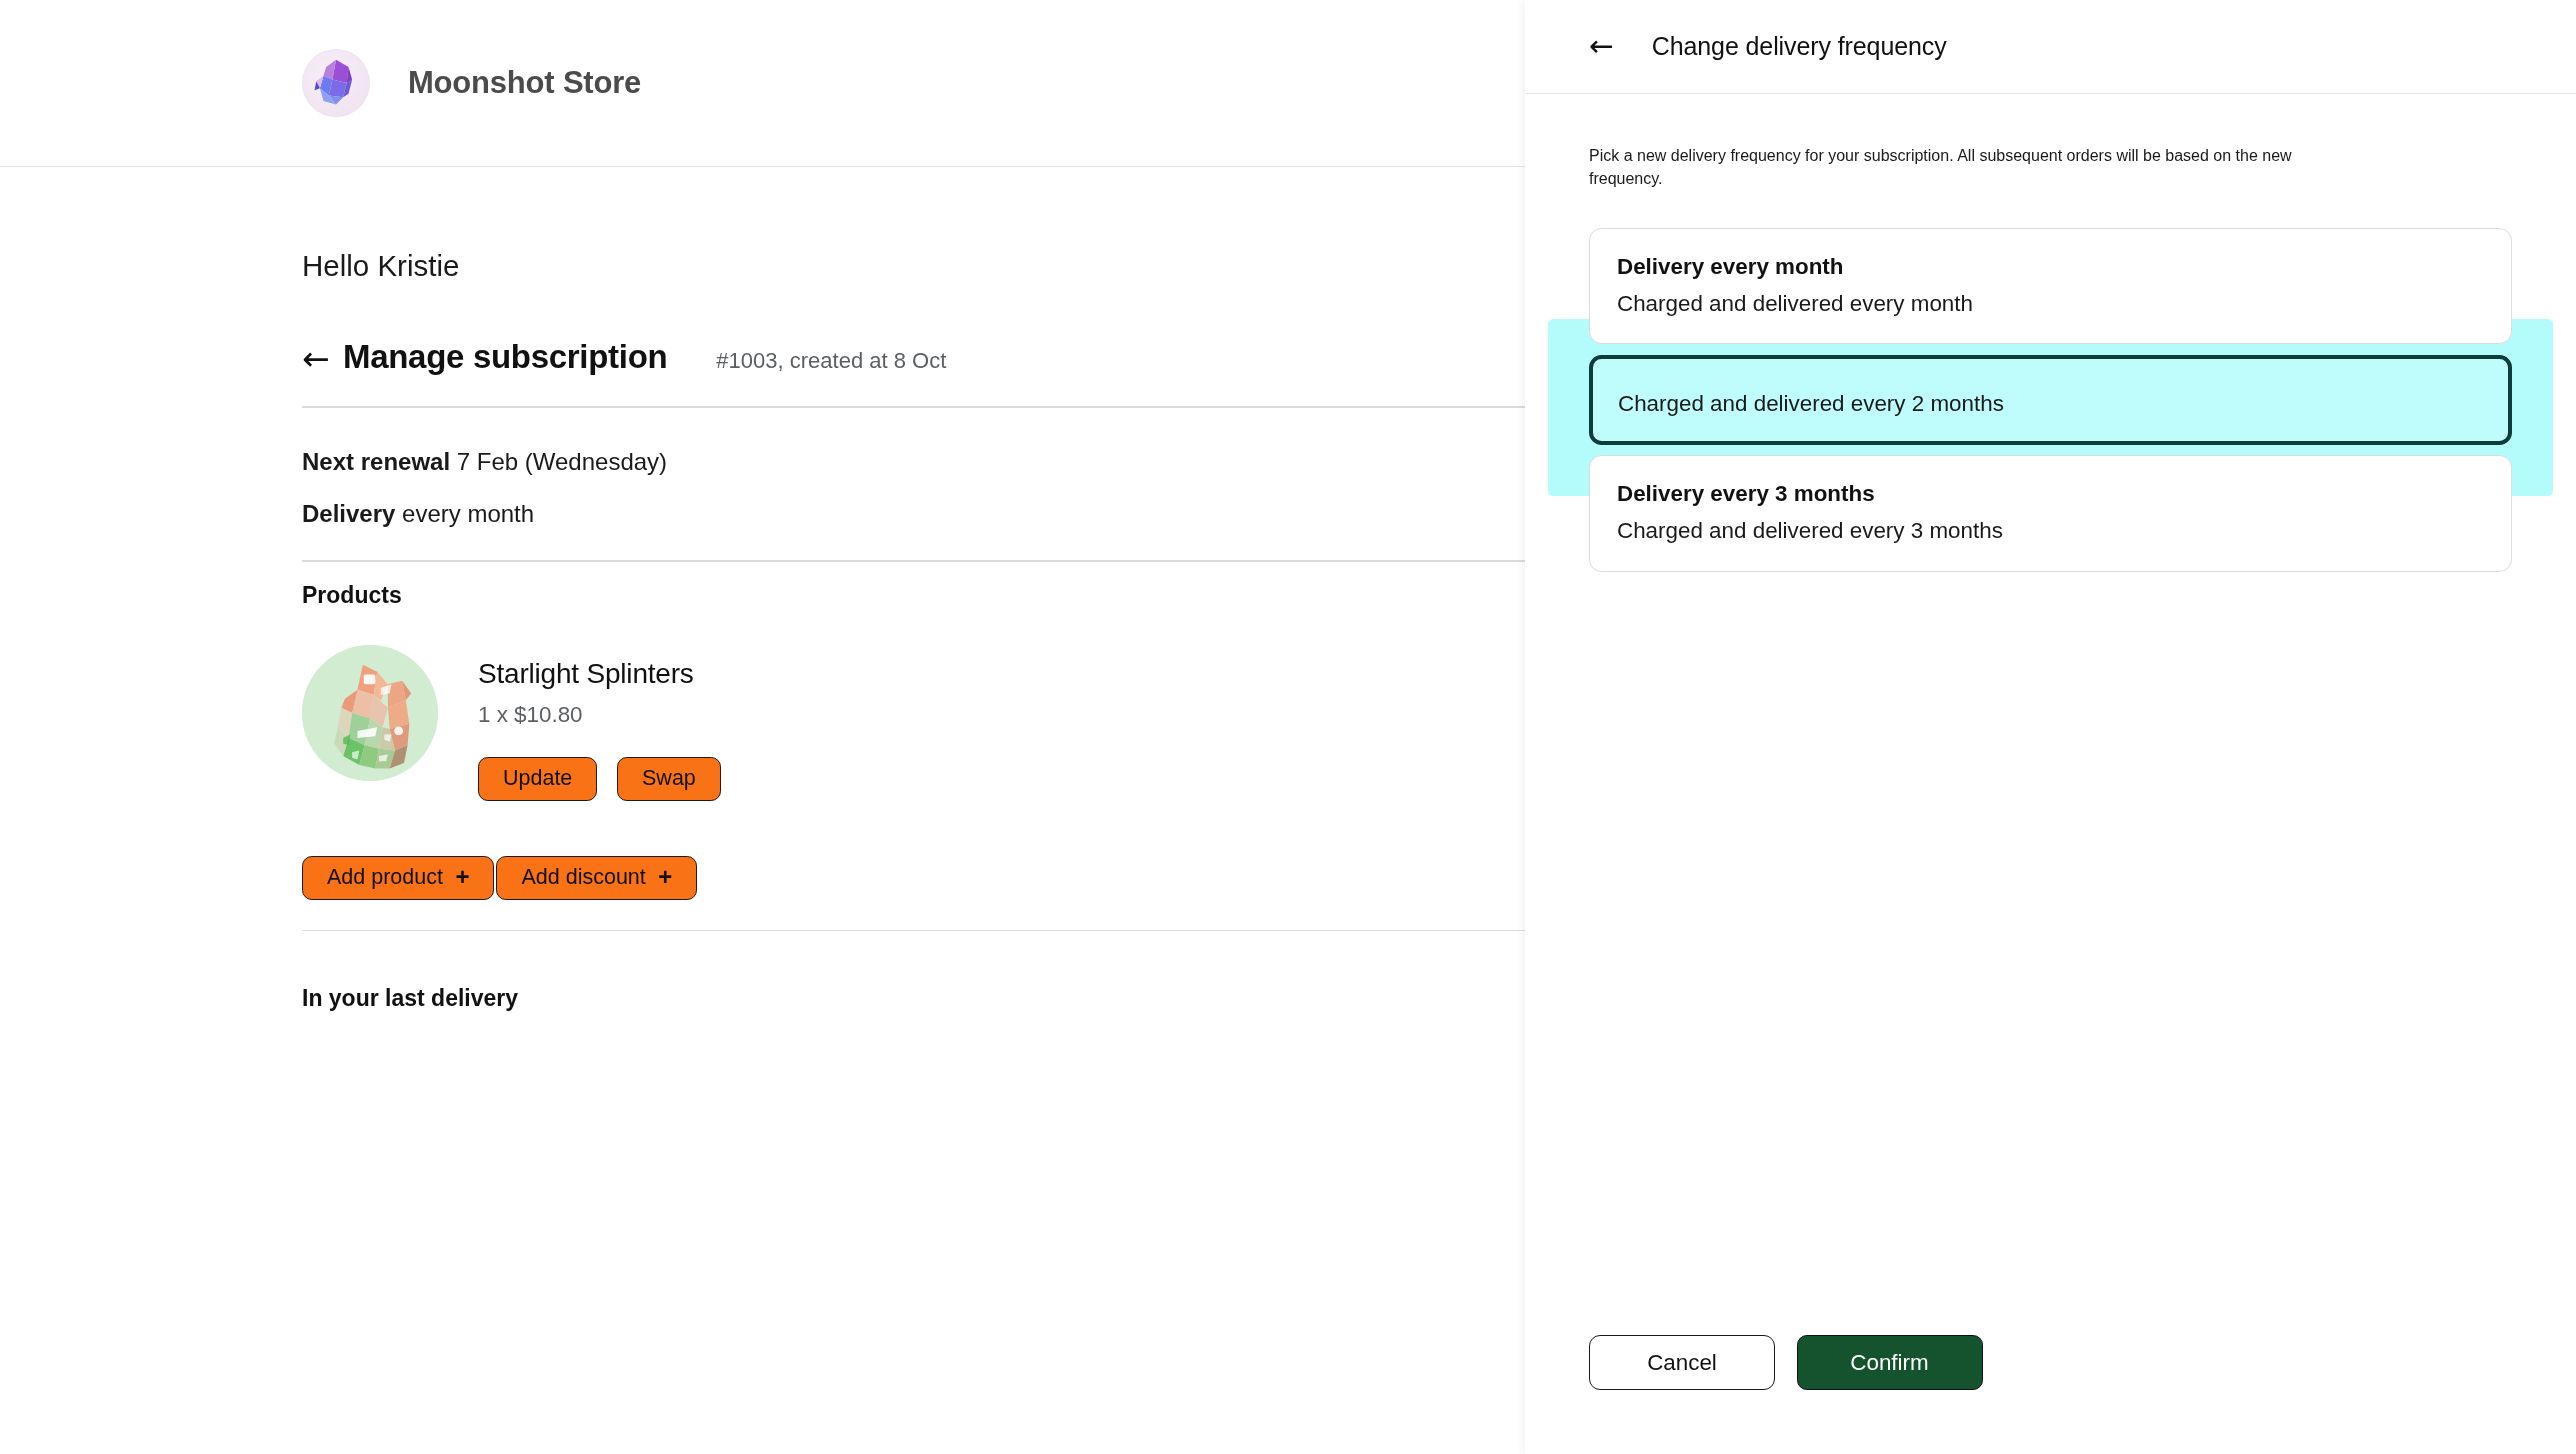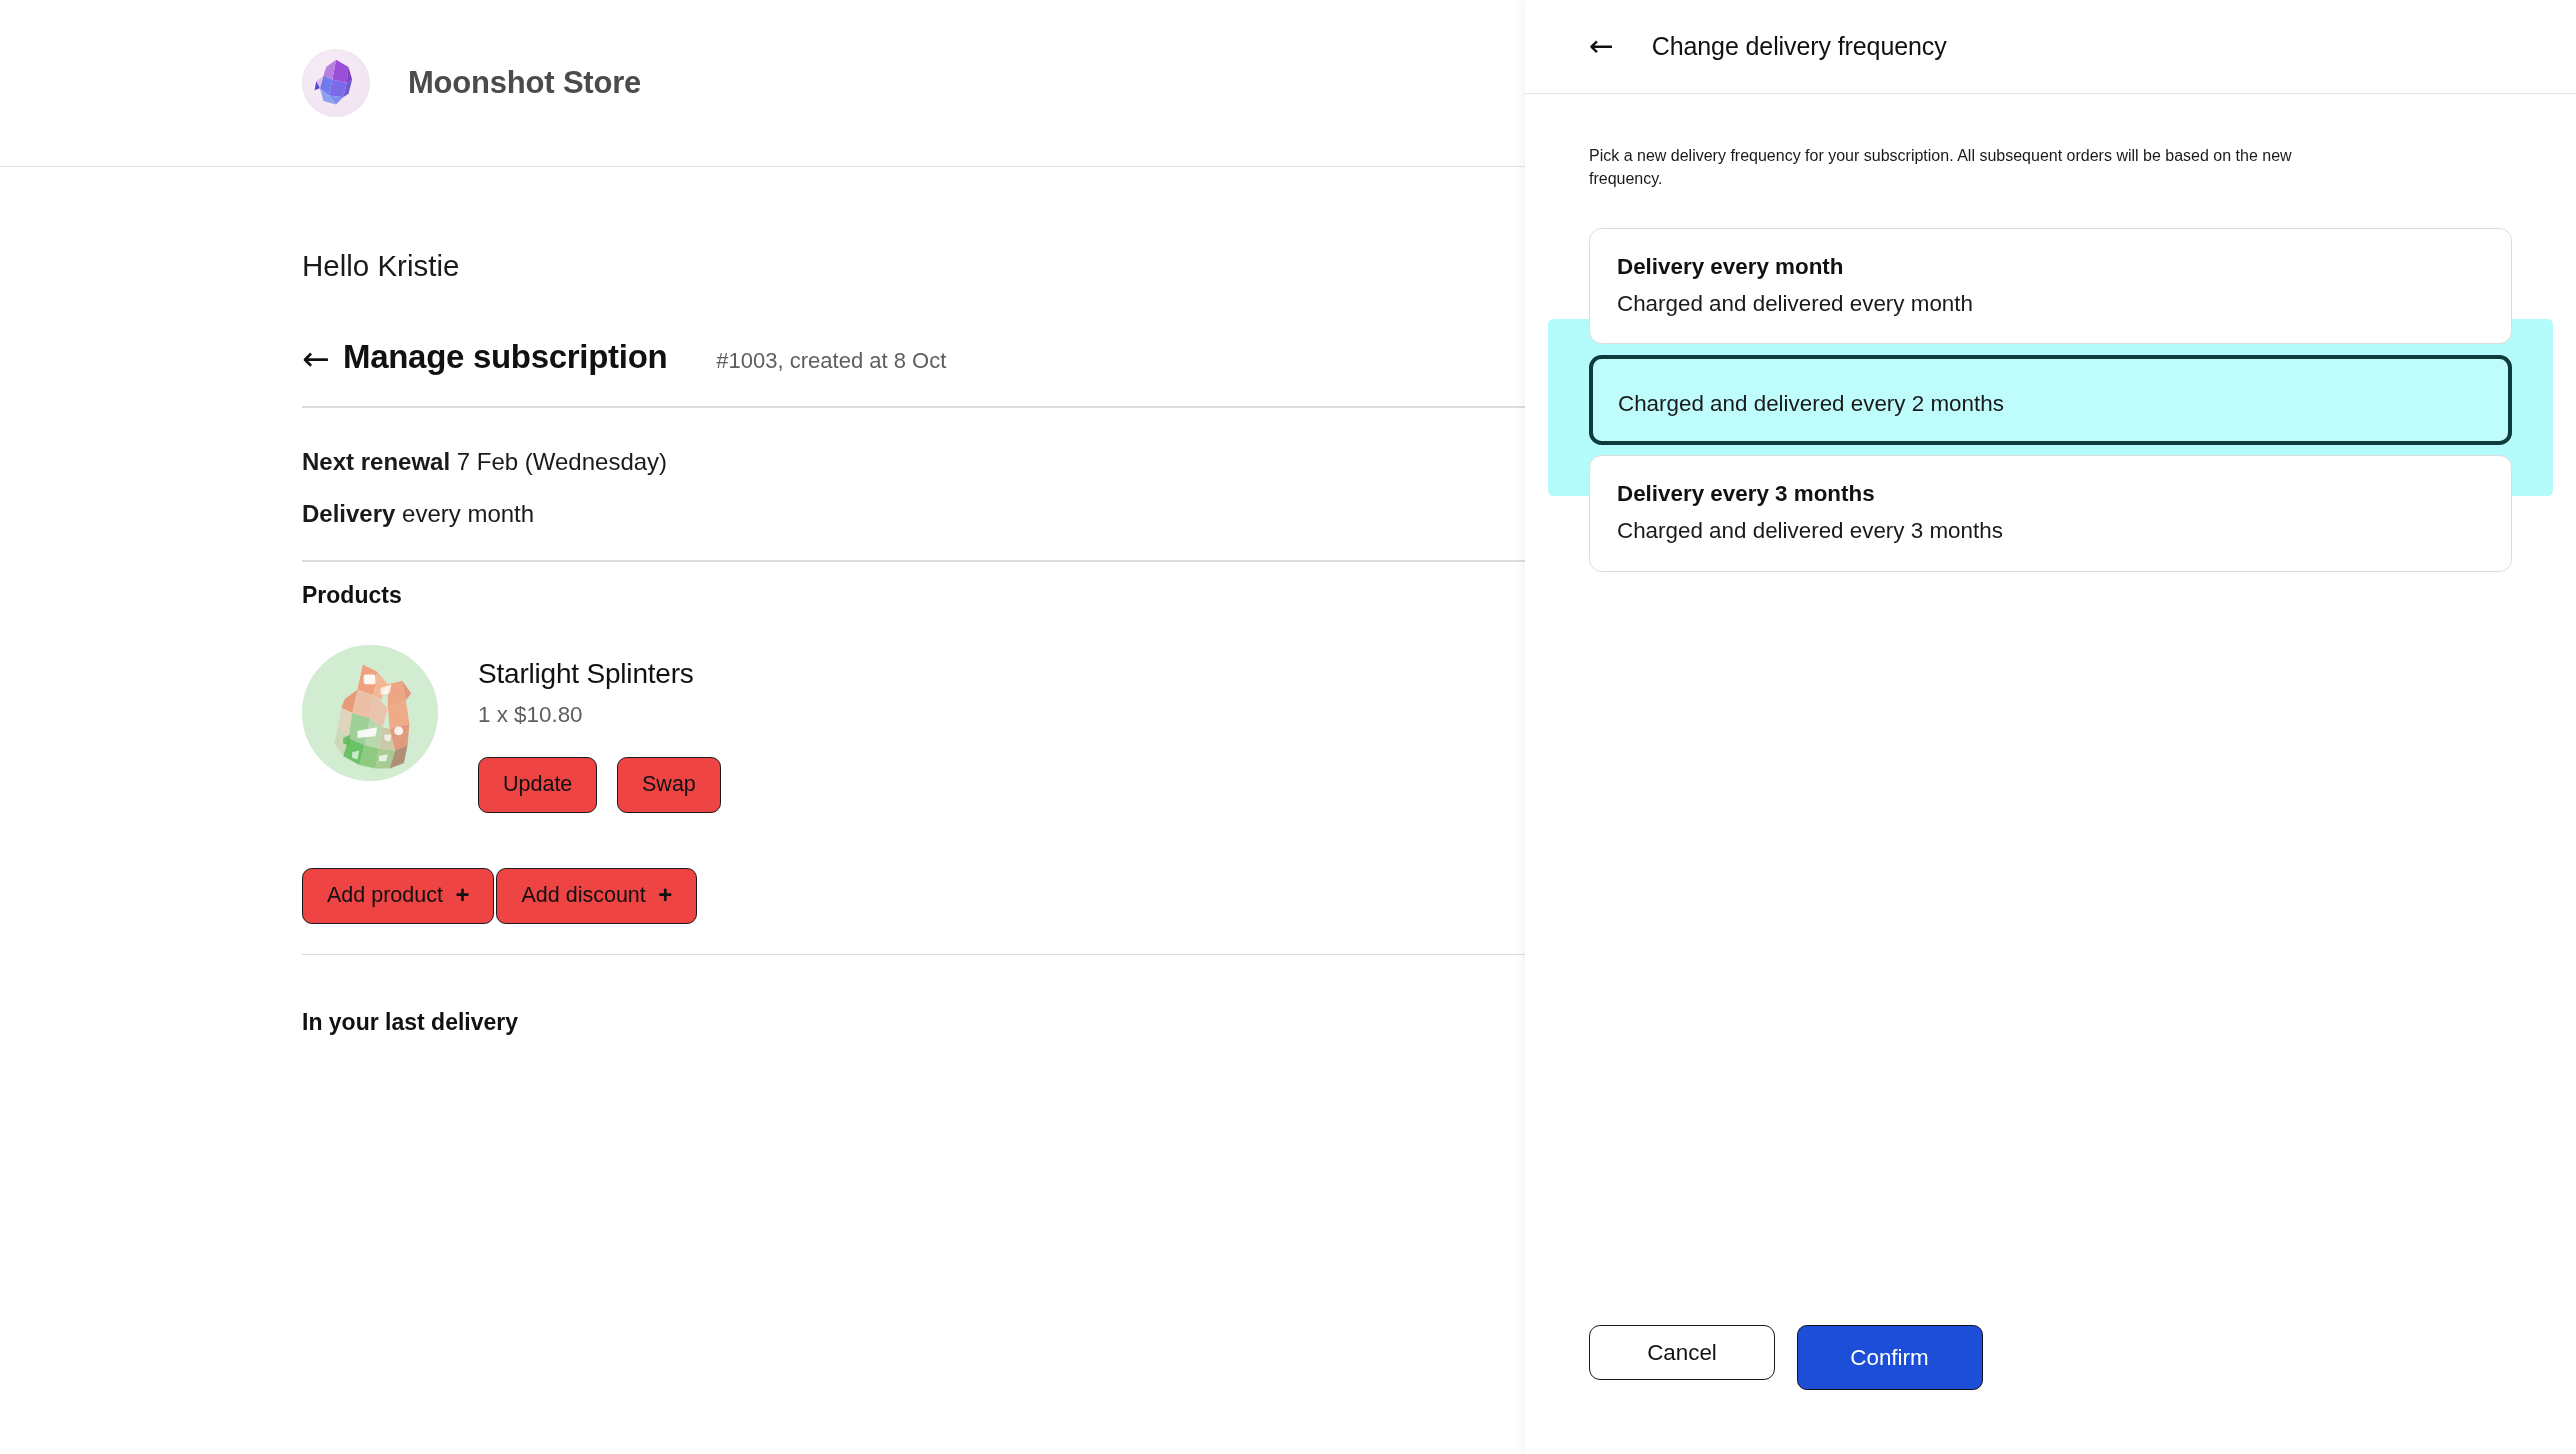--- a/index.html
+++ b/index.html
@@ -79,24 +79,24 @@
     background: #d4ecd4; overflow: hidden; flex: 0 0 auto;
     position: relative;
   }
   .product-info { margin-left: 40px; padding-top: 12.5px; }
   .product-name { font-size: 28px; color: #111; font-weight: 400; letter-spacing: -0.2px; }
   .product-price { font-size: 22.4px; color: #5c5f62; margin-top: 12.5px; }
   .btn-row { display: flex; gap: 19.7px; margin-top: 29px; }
 
   .btn {
     font-family: "Liberation Sans", sans-serif;
-    background: #ef4444; border: 1.8px solid #1a1a1a;
+    background: #f97316; border: 1.8px solid #1a1a1a;
     border-radius: 9.8px; cursor: pointer;
     font-size: 21.5px; color: #111;
-    padding: 14px 24px; line-height: 1.2;
+    padding: 8px 24px; line-height: 1.2;
     white-space: nowrap;
   }
   .btn-plus { display: inline-flex; align-items: center; gap: 12.5px; }
   .plus-glyph { font-size: 24px; font-weight: 700; line-height: 1; position: relative; top: -0.9px; }
 
   .add-row { display: flex; gap: 2px; margin-top: 55px; }
 
   .last-delivery-title { font-size: 23px; font-weight: 700; color: #111; margin-top: 54px; }
 
   
@@ -168,24 +168,24 @@
     padding: 0 64px 64px 64px;
     display: flex; gap: 21.5px;
   }
   .btn-cancel {
     background: #fff; border: 1.8px solid #1a1a1a; border-radius: 11px;
     font-family: "Liberation Sans", sans-serif;
     font-size: 22.4px; color: #111; cursor: pointer;
     width: 186px; height: 55px;
   }
   .btn-confirm {
-    background: #1d4ed8; border: 1.8px solid #121212; border-radius: 9.8px;
+    background: #14532d; border: 1.8px solid #121212; border-radius: 9.8px;
     font-family: "Liberation Sans", sans-serif;
     font-size: 22.4px; color: #fff; cursor: pointer;
-    width: 186px; height: 65px;
+    width: 186px; height: 55px;
   }
 </style>
 </head>
 <body>
 
 <div class="screen">
 
   <div class="main">
 
     <div class="store-header">

